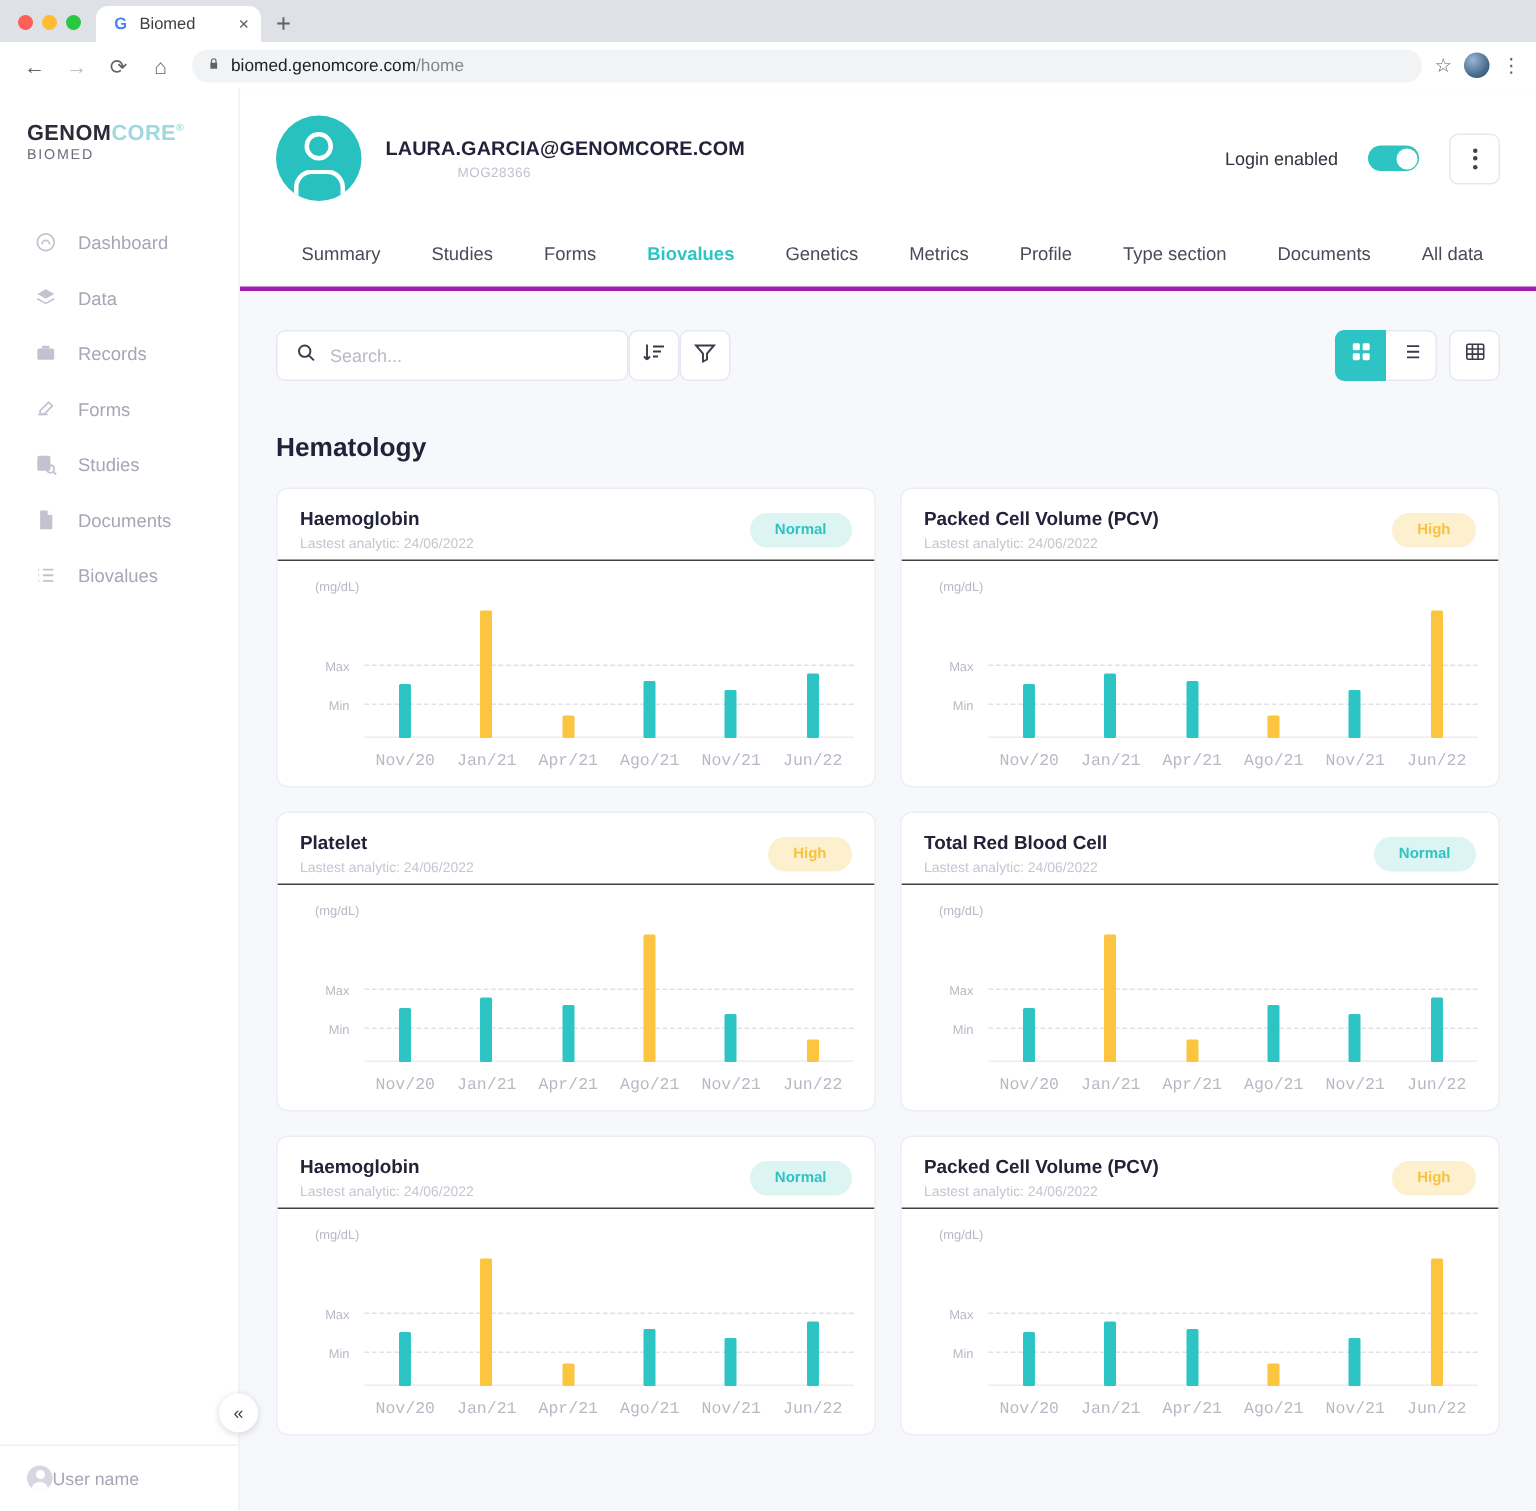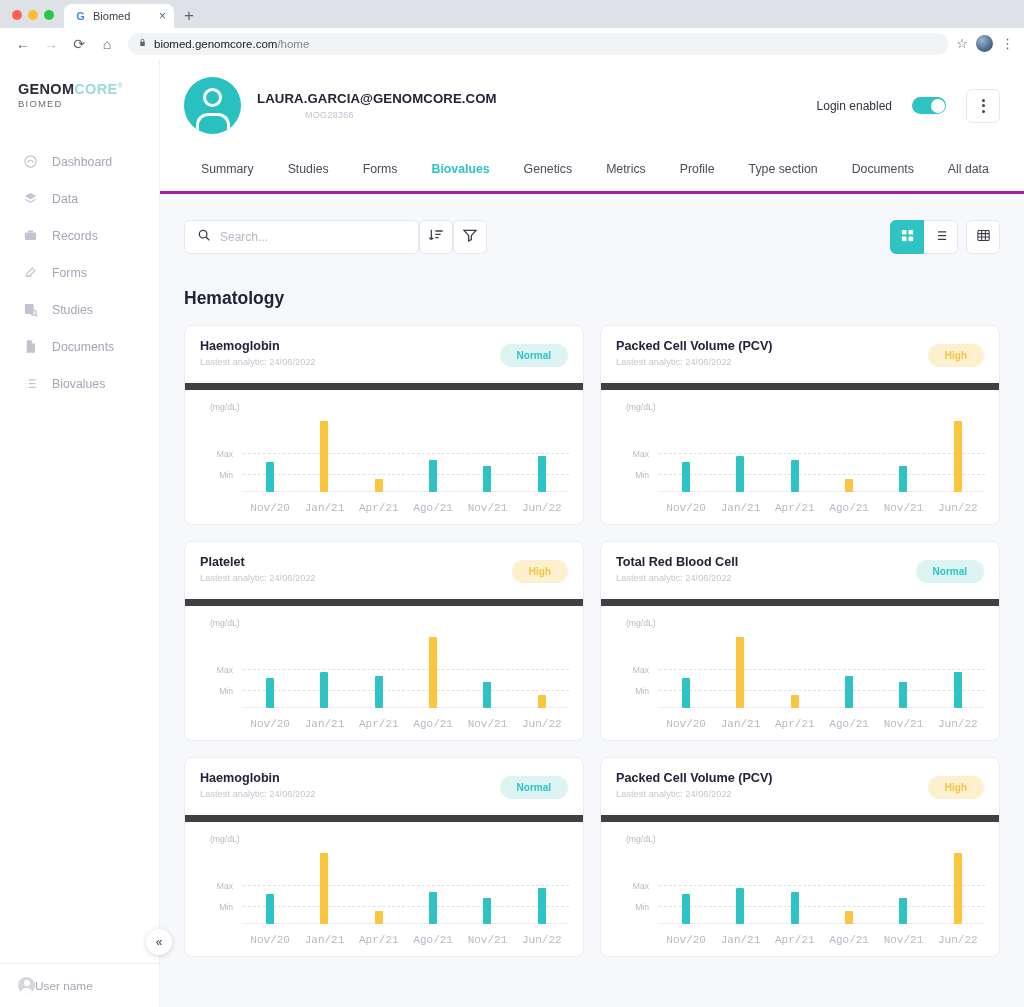--- a/index.html
+++ b/index.html
@@ -183,22 +183,22 @@
   .view-btn svg { width: 15px; height: 15px; }
 
   .section-title { font-size: 17.5px; font-weight: bold; color: #22223a; margin-bottom: 16px; }
 
   .cards-grid { display: grid; grid-template-columns: 1fr 1fr; gap: 16px; }
   .card {
     background: #fff; border: 1px solid #edeef3; border-radius: 8px;
     overflow: hidden; height: 200px; display: flex; flex-direction: column;
   }
   .card-head {
-    display: flex; align-items: flex-end; justify-content: space-between;
-    padding: 13px 15px 16px 15px; border-bottom: 7px solid #404040;
+    display: flex; align-items: center; justify-content: space-between;
+    padding: 13px 15px 6px 15px; border-bottom: 1px solid #404040;
   }
   .card-title { font-size: 12.6px; font-weight: bold; color: #22223a; }
   .card-sub { font-size: 9.3px; color: #c5c5d2; margin-top: 4px; }
   .badge {
     font-size: 10px; font-weight: bold; padding: 6px 17px; border-radius: 12px; white-space: nowrap;
   }
   .badge.normal { background: #ddf5f2; color: #2ec4c4; }
   .badge.high { background: #fdf0cf; color: #f5c33f; }
 
   .chart-area { flex: 1; position: relative; padding: 12px 14px 6px 14px; }

